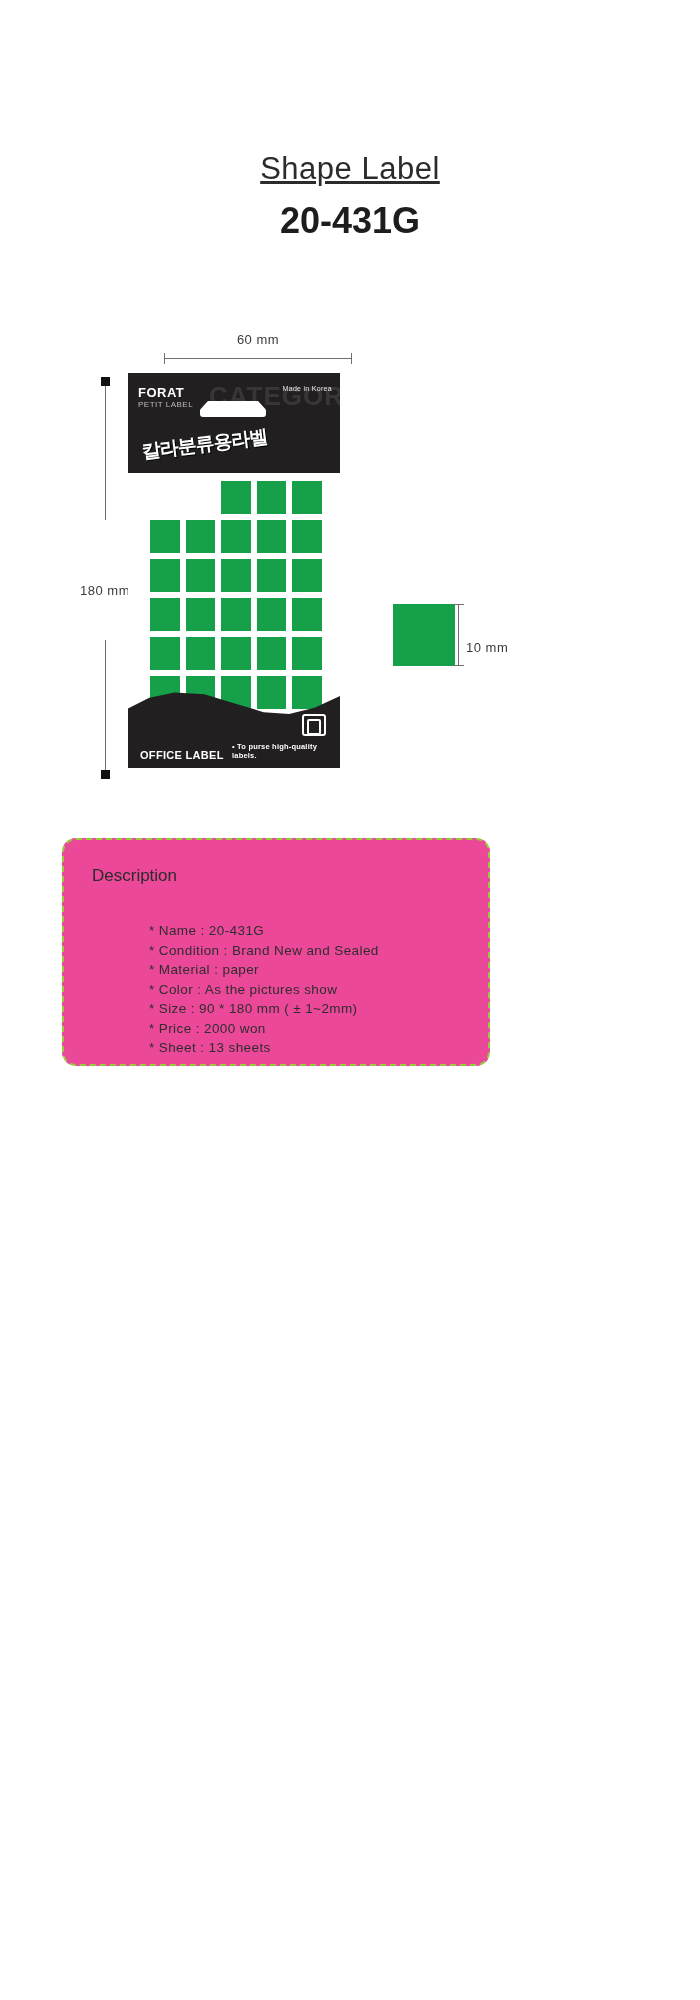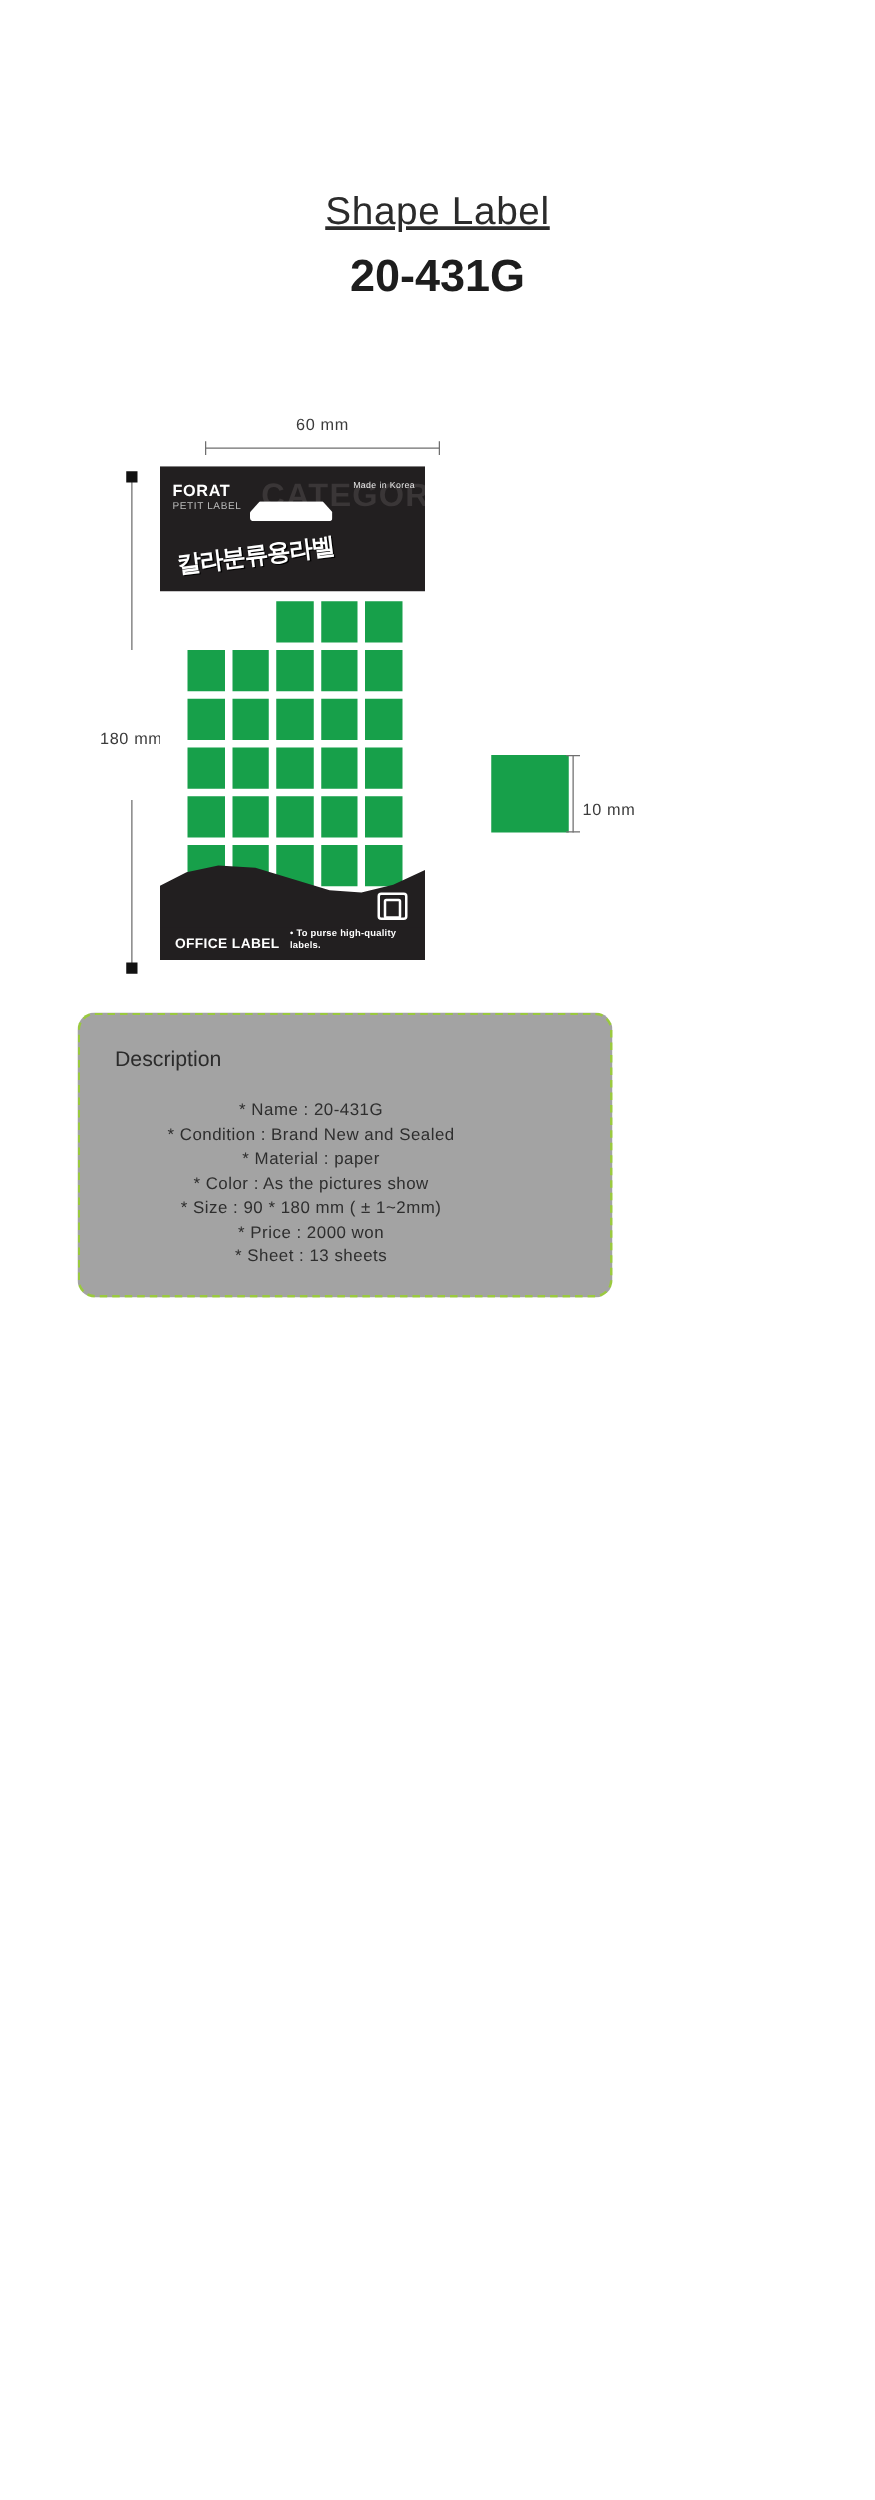--- a/index.html
+++ b/index.html
@@ -248,38 +248,37 @@
     position: absolute;
     top: 640px; left: 466px;
     font-size: 13px;
     color: #3b3b3b;
     letter-spacing: 0.5px;
   }
 
   
   .desc-box {
     position: absolute;
-    top: 810px; left: 62px;
+    top: 838px; left: 62px;
     width: 428px; height: 228px;
     border: 2px dashed #9ac93f;
     border-radius: 14px;
-    background: #a3a3a3;
+    background: #ec4899;
   }
   .desc-title {
     position: absolute;
     top: 26px; left: 28px;
     font-size: 17px;
     color: #2b2b2b;
   }
   .desc-list {
     position: absolute;
     top: 66px; left: 70px;
-    margin: 0; padding: 0;
+    margin: 15px; padding: 0;
     list-style: none;
-    text-align: center;
   }
   .desc-list li {
     font-size: 13.5px;
     color: #2e2e2e;
     line-height: 19.5px;
     letter-spacing: 0.4px;
     white-space: nowrap;
   }
 </style>
 </head>

